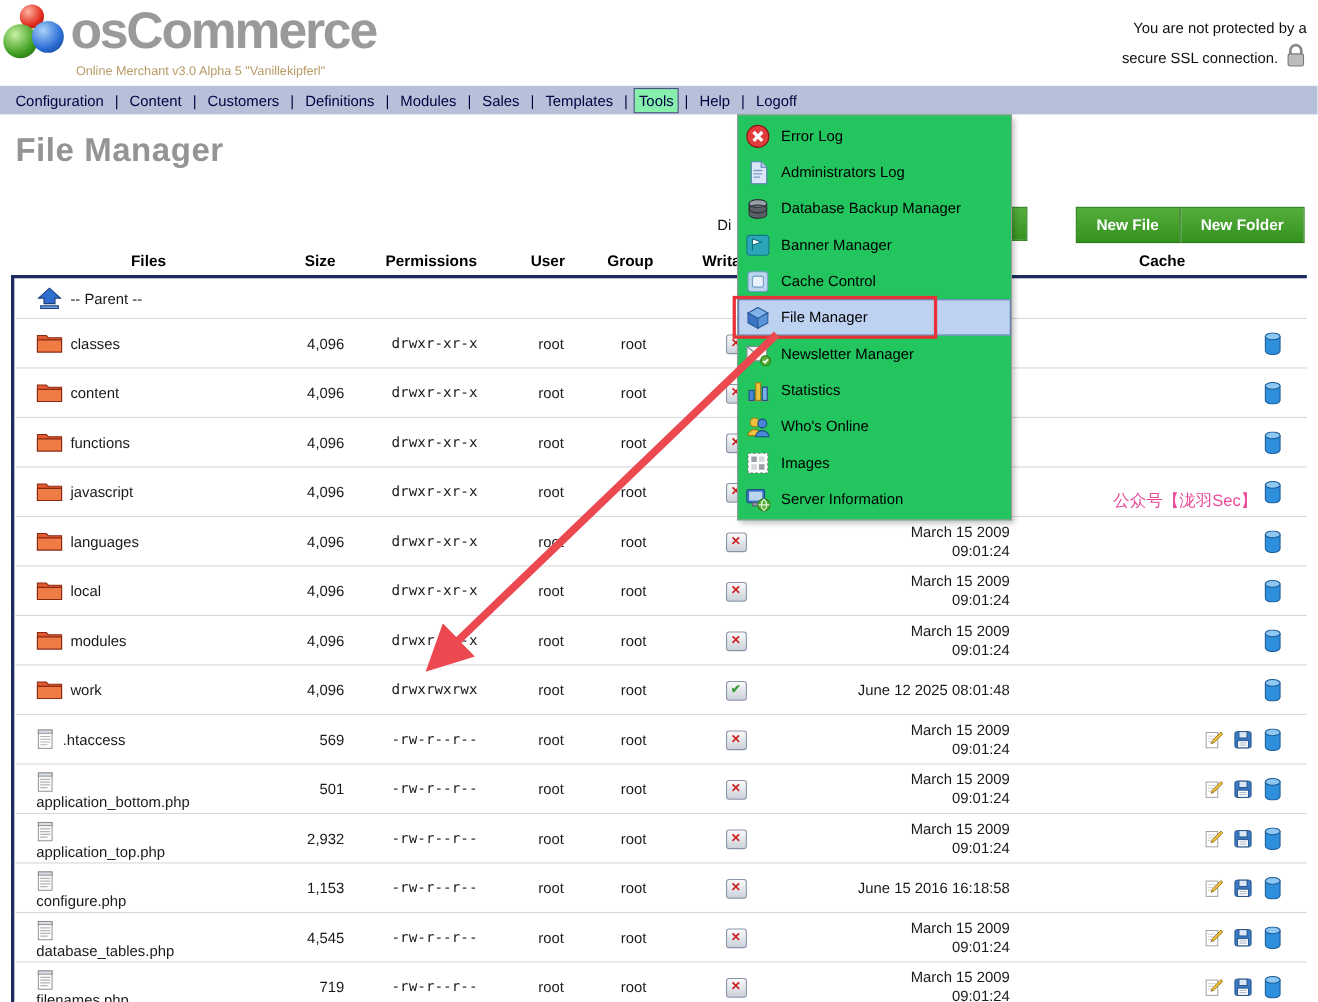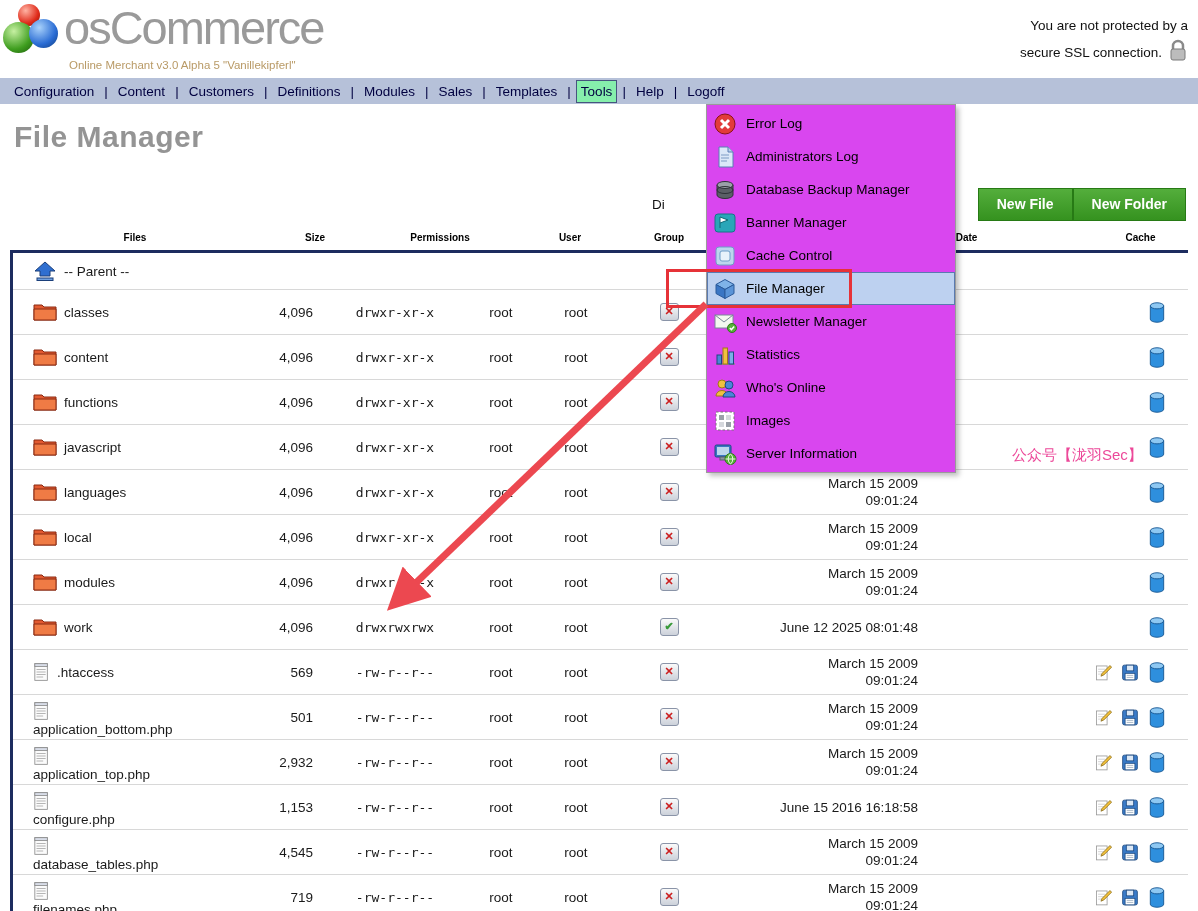--- a/index.html
+++ b/index.html
@@ -5,42 +5,42 @@
   html,body{margin:0;padding:0;background:#fff;font-family:"Liberation Sans",sans-serif;}
   .screen{position:relative;width:1198px;height:911px;background:#fff;overflow:hidden;}
 
   
   .hdr{position:absolute;left:0;top:0;width:1198px;height:78px;background:#fff;}
   .logo-spheres{position:absolute;left:2px;top:2px;width:62px;height:66px;}
   .sph{position:absolute;border-radius:50%;}
   .sph.red{left:16px;top:2px;width:22px;height:22px;background:radial-gradient(circle at 35% 30%,#ffb3a3,#e02b1a 60%,#7a1206);}
   .sph.green{left:1px;top:20px;width:31px;height:31px;background:radial-gradient(circle at 35% 30%,#c6f0a2,#3f9e1f 60%,#1b560b);}
   .sph.blue{left:27px;top:17px;width:29px;height:29px;background:radial-gradient(circle at 35% 30%,#a9d2fb,#2a6cd4 60%,#0f3a78);}
-  .logo-text{position:absolute;left:64px;top:0px;font-size:47px;font-weight:normal;color:#9a9a9a;letter-spacing:-2px;}
+  .logo-text{position:absolute;left:64px;top:0px;font-size:47px;font-weight:bold;color:#9a9a9a;letter-spacing:-2px;}
   .logo-sub{position:absolute;left:69px;top:59px;font-size:11.5px;color:#b99a66;}
   .ssl{position:absolute;right:10px;top:12px;text-align:right;font-size:13.5px;color:#101010;line-height:27px;}
   .ssl .lockline{display:flex;align-items:flex-start;justify-content:flex-end;gap:6px;}
   .lock{width:20px;height:24px;}
 
   
   .navbar{position:absolute;left:0;top:78px;width:1198px;height:26px;background:#b6c1d9;display:flex;align-items:center;padding-left:10px;box-sizing:border-box;font-size:13.5px;color:#000040;}
   .nav-item{padding:3px 4px;cursor:pointer;white-space:nowrap;text-align:right;}
   .nav-item.selected{background:#86efac;outline:1px solid #46557e;}
   .nav-sep{margin:0 6px;color:#000040;}
 
   
   .page-title{position:absolute;left:14px;top:120px;font-size:30px;font-weight:bold;color:#949494;letter-spacing:.5px;}
   .dir-partial{position:absolute;left:652px;top:197px;font-size:13.5px;color:#111;text-align:center;}
   .btnrow{position:absolute;right:12px;top:188px;display:flex;gap:0;z-index:5;}
   .gbtn{height:31px;line-height:31px;padding:0 18px;background:linear-gradient(#54ae3c,#35921f);border:1px solid #277a15;color:#fff;font-weight:bold;font-size:14px;cursor:pointer;white-space:nowrap;}
   .gbtn-sliver{position:absolute;left:858px;top:188px;width:76px;height:31px;background:linear-gradient(#54ae3c,#35921f);border:1px solid #277a15;box-sizing:border-box;z-index:4;cursor:pointer;}
 
   
   .tgrid{display:grid;grid-template-columns:250px 62px 140px 72px 78px 108px 205px 1fr;align-items:center;}
-  .thead{position:absolute;left:10px;top:224px;width:1178px;height:26px;font-size:10px;font-weight:bold;color:#000;gap:24px;}
+  .thead{position:absolute;left:10px;top:224px;width:1178px;height:26px;font-size:14px;font-weight:bold;color:#000;}
   .thead div{text-align:center;}
   .tbody{position:absolute;left:10px;top:250px;width:1178px;border-top:3px solid #1d2c5f;border-left:3px solid #1d2c5f;box-sizing:border-box;}
   .trow{height:44px;border-bottom:1px solid #d8d8d8;font-size:13.5px;color:#1a1a1a;}
   .trow.parent{height:36px;}
   .c-files{display:flex;align-items:center;gap:7px;padding-left:20px;overflow:hidden;}
   .trow.stacked .c-files{display:block;padding-top:3px;}
   .trow.stacked .c-files .fico{display:block;}
   .trow.stacked .c-files .fname{display:block;margin-top:1px;}
   .c-size{text-align:right;padding-right:12px;}
   .c-perm{text-align:center;font-family:"DejaVu Sans Mono",monospace;font-size:13px;}
@@ -49,21 +49,21 @@
   .c-date{text-align:right;padding-right:10px;line-height:17px;}
   .c-action{display:flex;justify-content:flex-end;align-items:center;gap:9px;padding-right:22px;}
   .fico{width:24px;height:20px;flex:0 0 auto;}
   .fico.file{width:17px;height:20px;}
   .aico{width:18px;height:21px;cursor:pointer;}
   .wbtn{display:inline-block;width:17px;height:16px;border:1px solid #8a94a8;border-radius:3px;background:linear-gradient(#fafafa,#ccd1da);font-size:11px;line-height:15px;font-weight:bold;text-align:center;}
   .wbtn.no{color:#cc2020;}
   .wbtn.yes{color:#3a9a3a;}
 
   
-  .dropdown{position:absolute;left:706px;top:104px;width:248px;background:#d946ef;border:1px solid #9a9a9a;box-shadow:3px 3px 5px rgba(0,0,0,.25);z-index:40;padding:2px 0;}
+  .dropdown{position:absolute;left:670px;top:104px;width:248px;background:#22c55e;border:1px solid #9a9a9a;box-shadow:3px 3px 5px rgba(0,0,0,.25);z-index:40;padding:2px 0;}
   .menu-item{display:flex;align-items:center;gap:9px;height:33px;padding-left:6px;font-size:13.5px;color:#000;cursor:pointer;}
   .menu-item.hl{background:#bdd1f0;box-shadow:inset 0 0 0 1px #5a7ab0;}
   .mi{width:24px;height:24px;flex:0 0 auto;}
 
   
   .redbox{position:absolute;left:666px;top:269px;width:180px;height:33px;border:3px solid #e63238;z-index:50;pointer-events:none;}
   .arrow-layer{position:absolute;left:0;top:0;width:1198px;height:911px;z-index:60;pointer-events:none;}
   .watermark{position:absolute;left:1012px;top:446px;font-size:15px;color:#ec4899;z-index:30;white-space:nowrap;}
 </style>
 </head>

